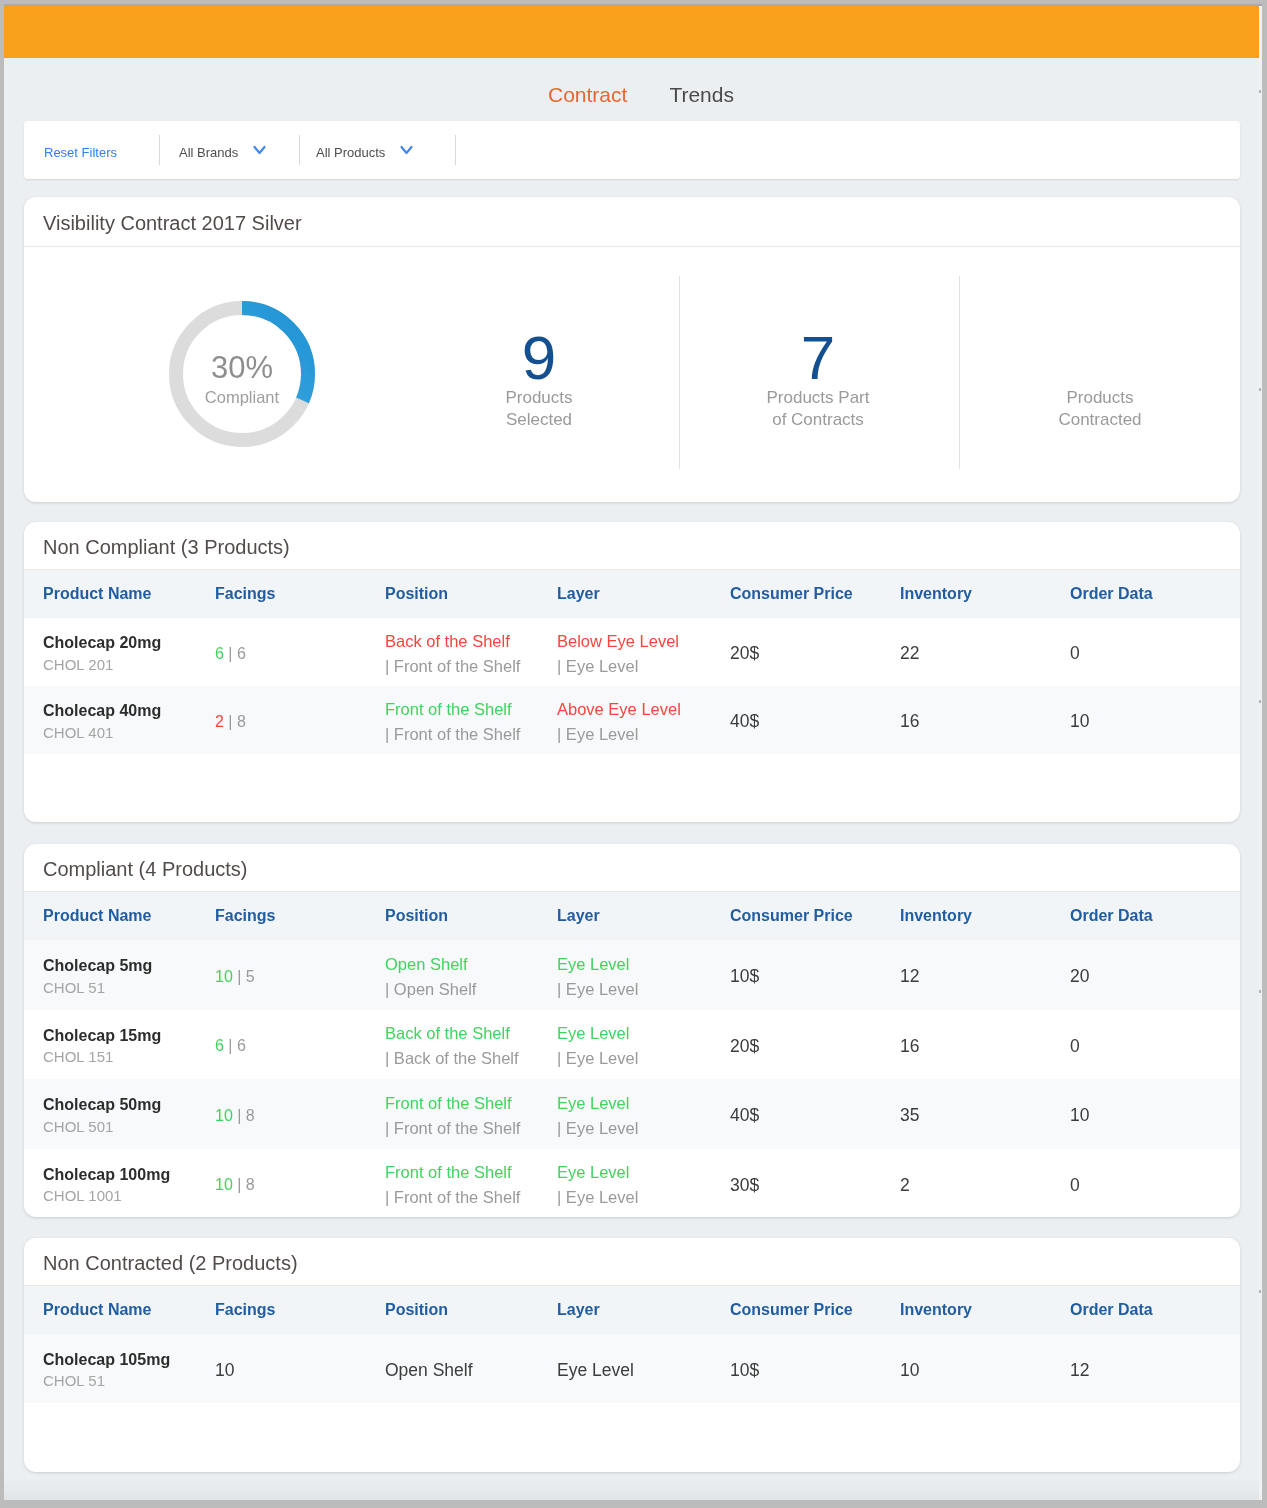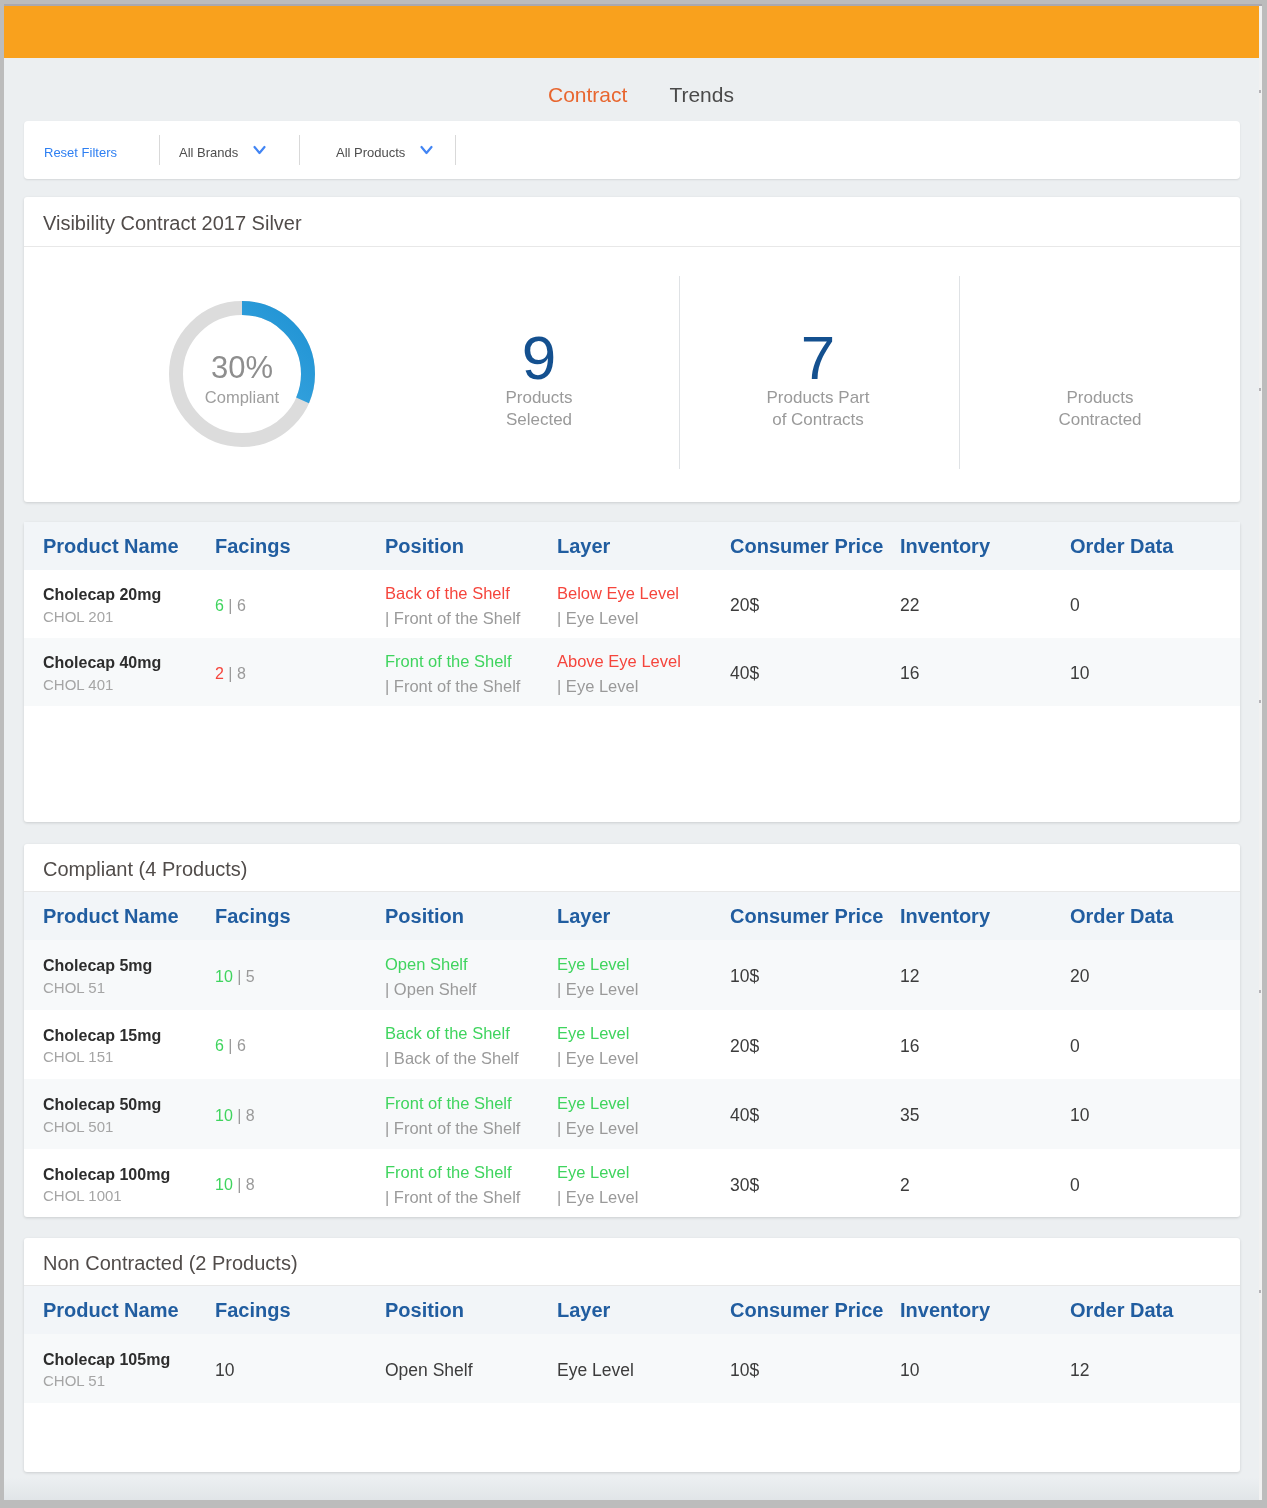--- a/index.html
+++ b/index.html
@@ -12,38 +12,38 @@
 #page { position:absolute; left:4px; top:6px; width:1255px; height:1494px; background:#eceff1; overflow:hidden; }
 #page .botgrad { position:absolute; left:0; bottom:0; width:1255px; height:22px; background:linear-gradient(#eceff1,#e1e5e8); }
 #topbar { position:absolute; left:0; top:0; width:1255px; height:52px; background:#f9a11d; }
 #tabs { position:absolute; left:0; top:77px; width:1255px; display:flex; justify-content:center; gap:42px; font-size:21px;padding-left:19px; }
 #tabs .t1 { color:#e8662f; }
 #tabs .t2 { color:#4a4a4a; }
 #filterbar { position:absolute; left:20px; top:115px; width:1216px; height:58px; background:#fff; border-radius:4px; box-shadow:0 1px 2px rgba(0,0,0,0.1); }
 #filterbar .item { position:absolute; top:2px; height:58px; display:flex; align-items:center; font-size:13px; color:#4e4e4e; }
 #filterbar .sep { position:absolute; top:14px; width:1px; height:30px; background:#d9d9d9; }
 .chev { display:inline-block; margin-left:15px; width:13px; height:10px; position:relative; top:-2px; }
-.card { position:absolute; left:20px; width:1216px; background:#fff; border-radius:3px; box-shadow:0 1px 3px rgba(0,0,0,0.14); }
+.card { position:absolute; left:20px; width:1216px; background:#fff; border-radius:12px; box-shadow:0 1px 3px rgba(0,0,0,0.14); }
 .ctitle { height:48px; line-height:50px; padding-left:19px; font-size:20px; color:#514c4a; border-bottom:1px solid #e8e8e8; }
 #card1 { top:191px; height:305px; }
 #card2 { top:516px; height:300px; }
 #card3 { top:838px; height:373px; }
 #card4 { top:1232px; height:234px; }
 #card1 .ctitle { height:50px; line-height:52px; }
 
 
 .vd { position:absolute; width:1px; height:193px; top:79px; background:#dfe2e5; }
 .statnum { position:absolute; width:220px; top:130px; text-align:center; font-size:62px; line-height:62px; color:#14508f; }
 .statlab { position:absolute; width:220px; top:190px; text-align:center; font-size:17px; line-height:21.5px; color:#9a9a9a; }
 
 
 table { border-collapse:collapse; table-layout:fixed; width:1216px; }
 col.c1{width:191px;} col.c2{width:170px;} col.c3{width:172px;} col.c4{width:173px;} col.c5{width:170px;} col.c6{width:170px;} col.c7{width:170px;}
 thead tr { height:48px; background:#f2f5f8; }
-th { text-align:left; font-size:20px; color:#215da0; font-weight:bold; padding:0; }
+th { text-align:left; font-size:16px; color:#215da0; font-weight:bold; padding:0; }
 th.first, td.first { padding-left:19px; }
 tbody tr { height:68px; }
 tbody tr.odd { background:#f7f9fa; }
 td { padding:3px 0 0 0; vertical-align:middle; font-size:17.5px; color:#3c3c3c; }
 td.fa { font-size:16px; }
 .pn { font-size:16px; font-weight:bold; color:#2d2d2d; line-height:21.5px; }
 .pc { font-size:15px; color:#a5a5a5; line-height:21.5px; }
 .l1 { font-size:16.5px; line-height:25px; }
 .l2 { font-size:16.5px; color:#9a9a9a; line-height:25px; }
 .green { color:#3fd45e; }
@@ -69,21 +69,21 @@
     </div>
   <div id="filterbar">
     <div class="item" style="left:20px; color:#2e7ff2;">Reset Filters</div>
     <div class="sep" style="left:135px;"></div>
     <div class="item" style="left:155px;">All Brands
       <svg class="chev" viewBox="0 0 13 10">
           <path d="M1.5 2 L6.5 8 L11.5 2" fill="none" stroke="#4285f4" stroke-width="2.2" stroke-linecap="round" stroke-linejoin="round"></path>
         </svg>
     </div>
     <div class="sep" style="left:275px;"></div>
-    <div class="item" style="left:312px;justify-content:center;">All Products
+    <div class="item" style="left:292px;justify-content:center;">All Products
       <svg class="chev" viewBox="0 0 13 10">
           <path d="M1.5 2 L6.5 8 L11.5 2" fill="none" stroke="#4285f4" stroke-width="2.2" stroke-linecap="round" stroke-linejoin="round"></path>
         </svg>
     </div>
     <div class="sep" style="left:431px;"></div>
   </div>
 
   <div class="card" id="card1">
     <div class="ctitle">Visibility Contract 2017 Silver</div>
     <svg width="178" height="178" viewBox="0 0 178 178" style="position:absolute; left:129px; top:88px;">
@@ -101,20 +101,21 @@
     <div class="statnum" style="left:405px;">9</div>
     <div class="statlab" style="left:405px;">Products<br>Selected</div>
     <div class="vd" style="left:655px;"></div>
     <div class="statnum" style="left:684px;">7</div>
     <div class="statlab" style="left:684px;">Products Part<br>of Contracts</div>
     <div class="vd" style="left:935px;"></div>
     <div class="statlab" style="left:966px;">Products<br>Contracted</div>
   </div>
 
   <div class="card" id="card2">
+    <div class="ctitle">Non Compliant (3 Products)</div>
     <table>
       <colgroup>
           <col class="c1">
           <col class="c2">
           <col class="c3">
           <col class="c4">
           <col class="c5">
           <col class="c6">
           <col class="c7">
         </colgroup>

